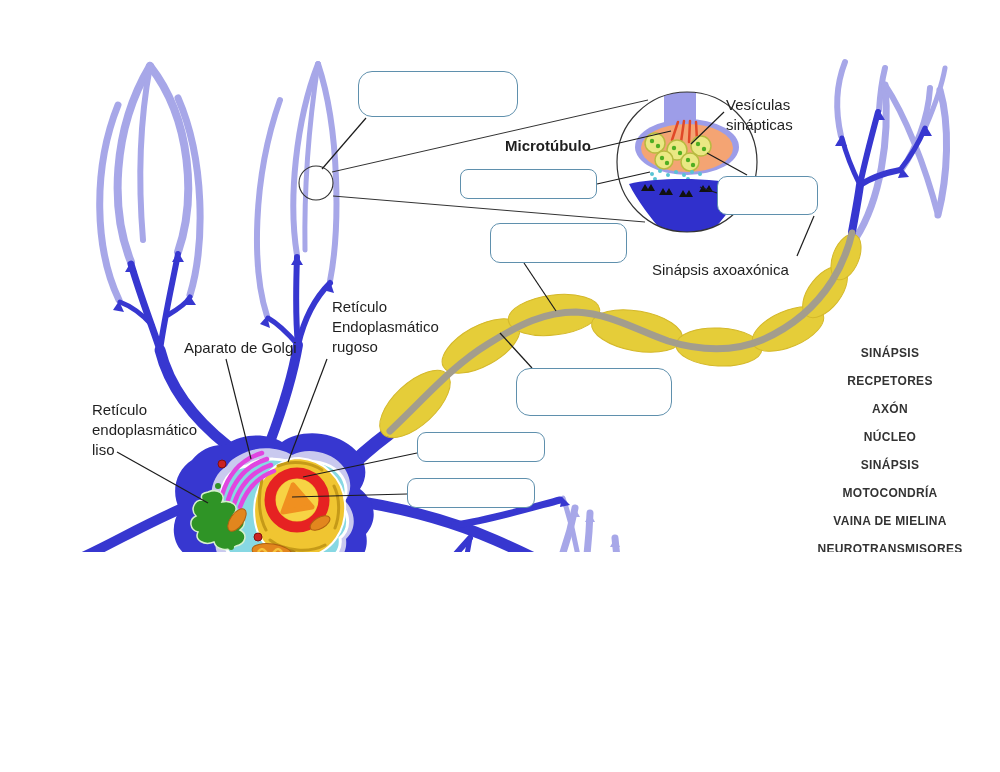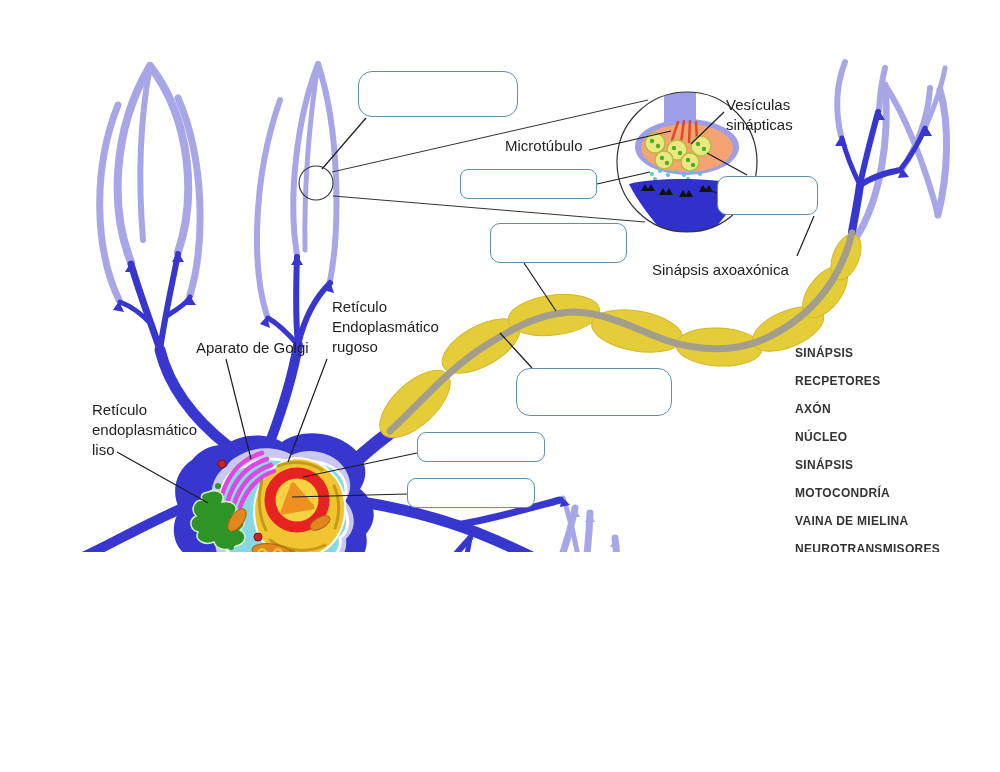--- a/index.html
+++ b/index.html
@@ -13,21 +13,21 @@
     border:1.6px solid #5f90ad;box-sizing:border-box;
     font-size:14px;color:#222;padding:0 8px;outline:none;
   }
   .lbl{
     position:absolute;z-index:2;color:#1f1f1f;font-size:15px;line-height:20px;
     white-space:nowrap;
   }
   .lbl .ln{display:block;}
   .wordbank{
     position:absolute;left:795px;top:347px;width:190px;z-index:2;
-    display:flex;flex-direction:column;row-gap:15px;align-items:flex-start;
+    display:flex;flex-direction:column;row-gap:15px;align-items:center;
   }
   .wb-item{
     font-size:12px;font-weight:700;color:#333;letter-spacing:0.3px;
     line-height:13px;white-space:nowrap;
   }
   .logo{
     position:absolute;left:696px;top:733px;z-index:2;display:flex;align-items:center;gap:3px;
     cursor:pointer;
   }
   .logo-grid{
@@ -278,32 +278,32 @@
   <input class="abox" style="left: 717px; top: 176px; width: 101px; height: 39px; border-radius: 10px;" value="">
   <input class="abox" style="left: 516px; top: 368px; width: 156px; height: 48px; border-radius: 14px;" value="">
   <input class="abox" style="left: 417px; top: 432px; width: 128px; height: 30px; border-radius: 9px;" value="">
   <input class="abox" style="left: 407px; top: 478px; width: 128px; height: 30px; border-radius: 9px;" value="">
   <input class="abox" style="left: 220px; top: 638px; width: 128px; height: 30px; border-radius: 9px;" value="">
 
   <div class="lbl" style="left:726px;top:95px;">
     <span class="ln">Vesículas</span>
     <span class="ln">sinápticas</span>
   </div>
-  <div class="lbl" style="left:505px;top:136px;">
+  <div class="lbl" style="left:505px;top:136px;font-weight:bold;">
     <span class="ln">Microtúbulo</span>
   </div>
   <div class="lbl" style="left:652px;top:260px;">
     <span class="ln">Sinápsis axoaxónica</span>
   </div>
   <div class="lbl" style="left:332px;top:297px;">
     <span class="ln">Retículo</span>
     <span class="ln">Endoplasmático</span>
     <span class="ln">rugoso</span>
   </div>
-  <div class="lbl" style="left:196px;top:338px;">
+  <div class="lbl" style="left:184px;top:338px;">
     <span class="ln">Aparato de Golgi</span>
   </div>
   <div class="lbl" style="left:92px;top:400px;">
     <span class="ln">Retículo</span>
     <span class="ln">endoplasmático</span>
     <span class="ln">liso</span>
   </div>
 
   <div class="wordbank">
     <div class="wb-item">SINÁPSIS</div>

